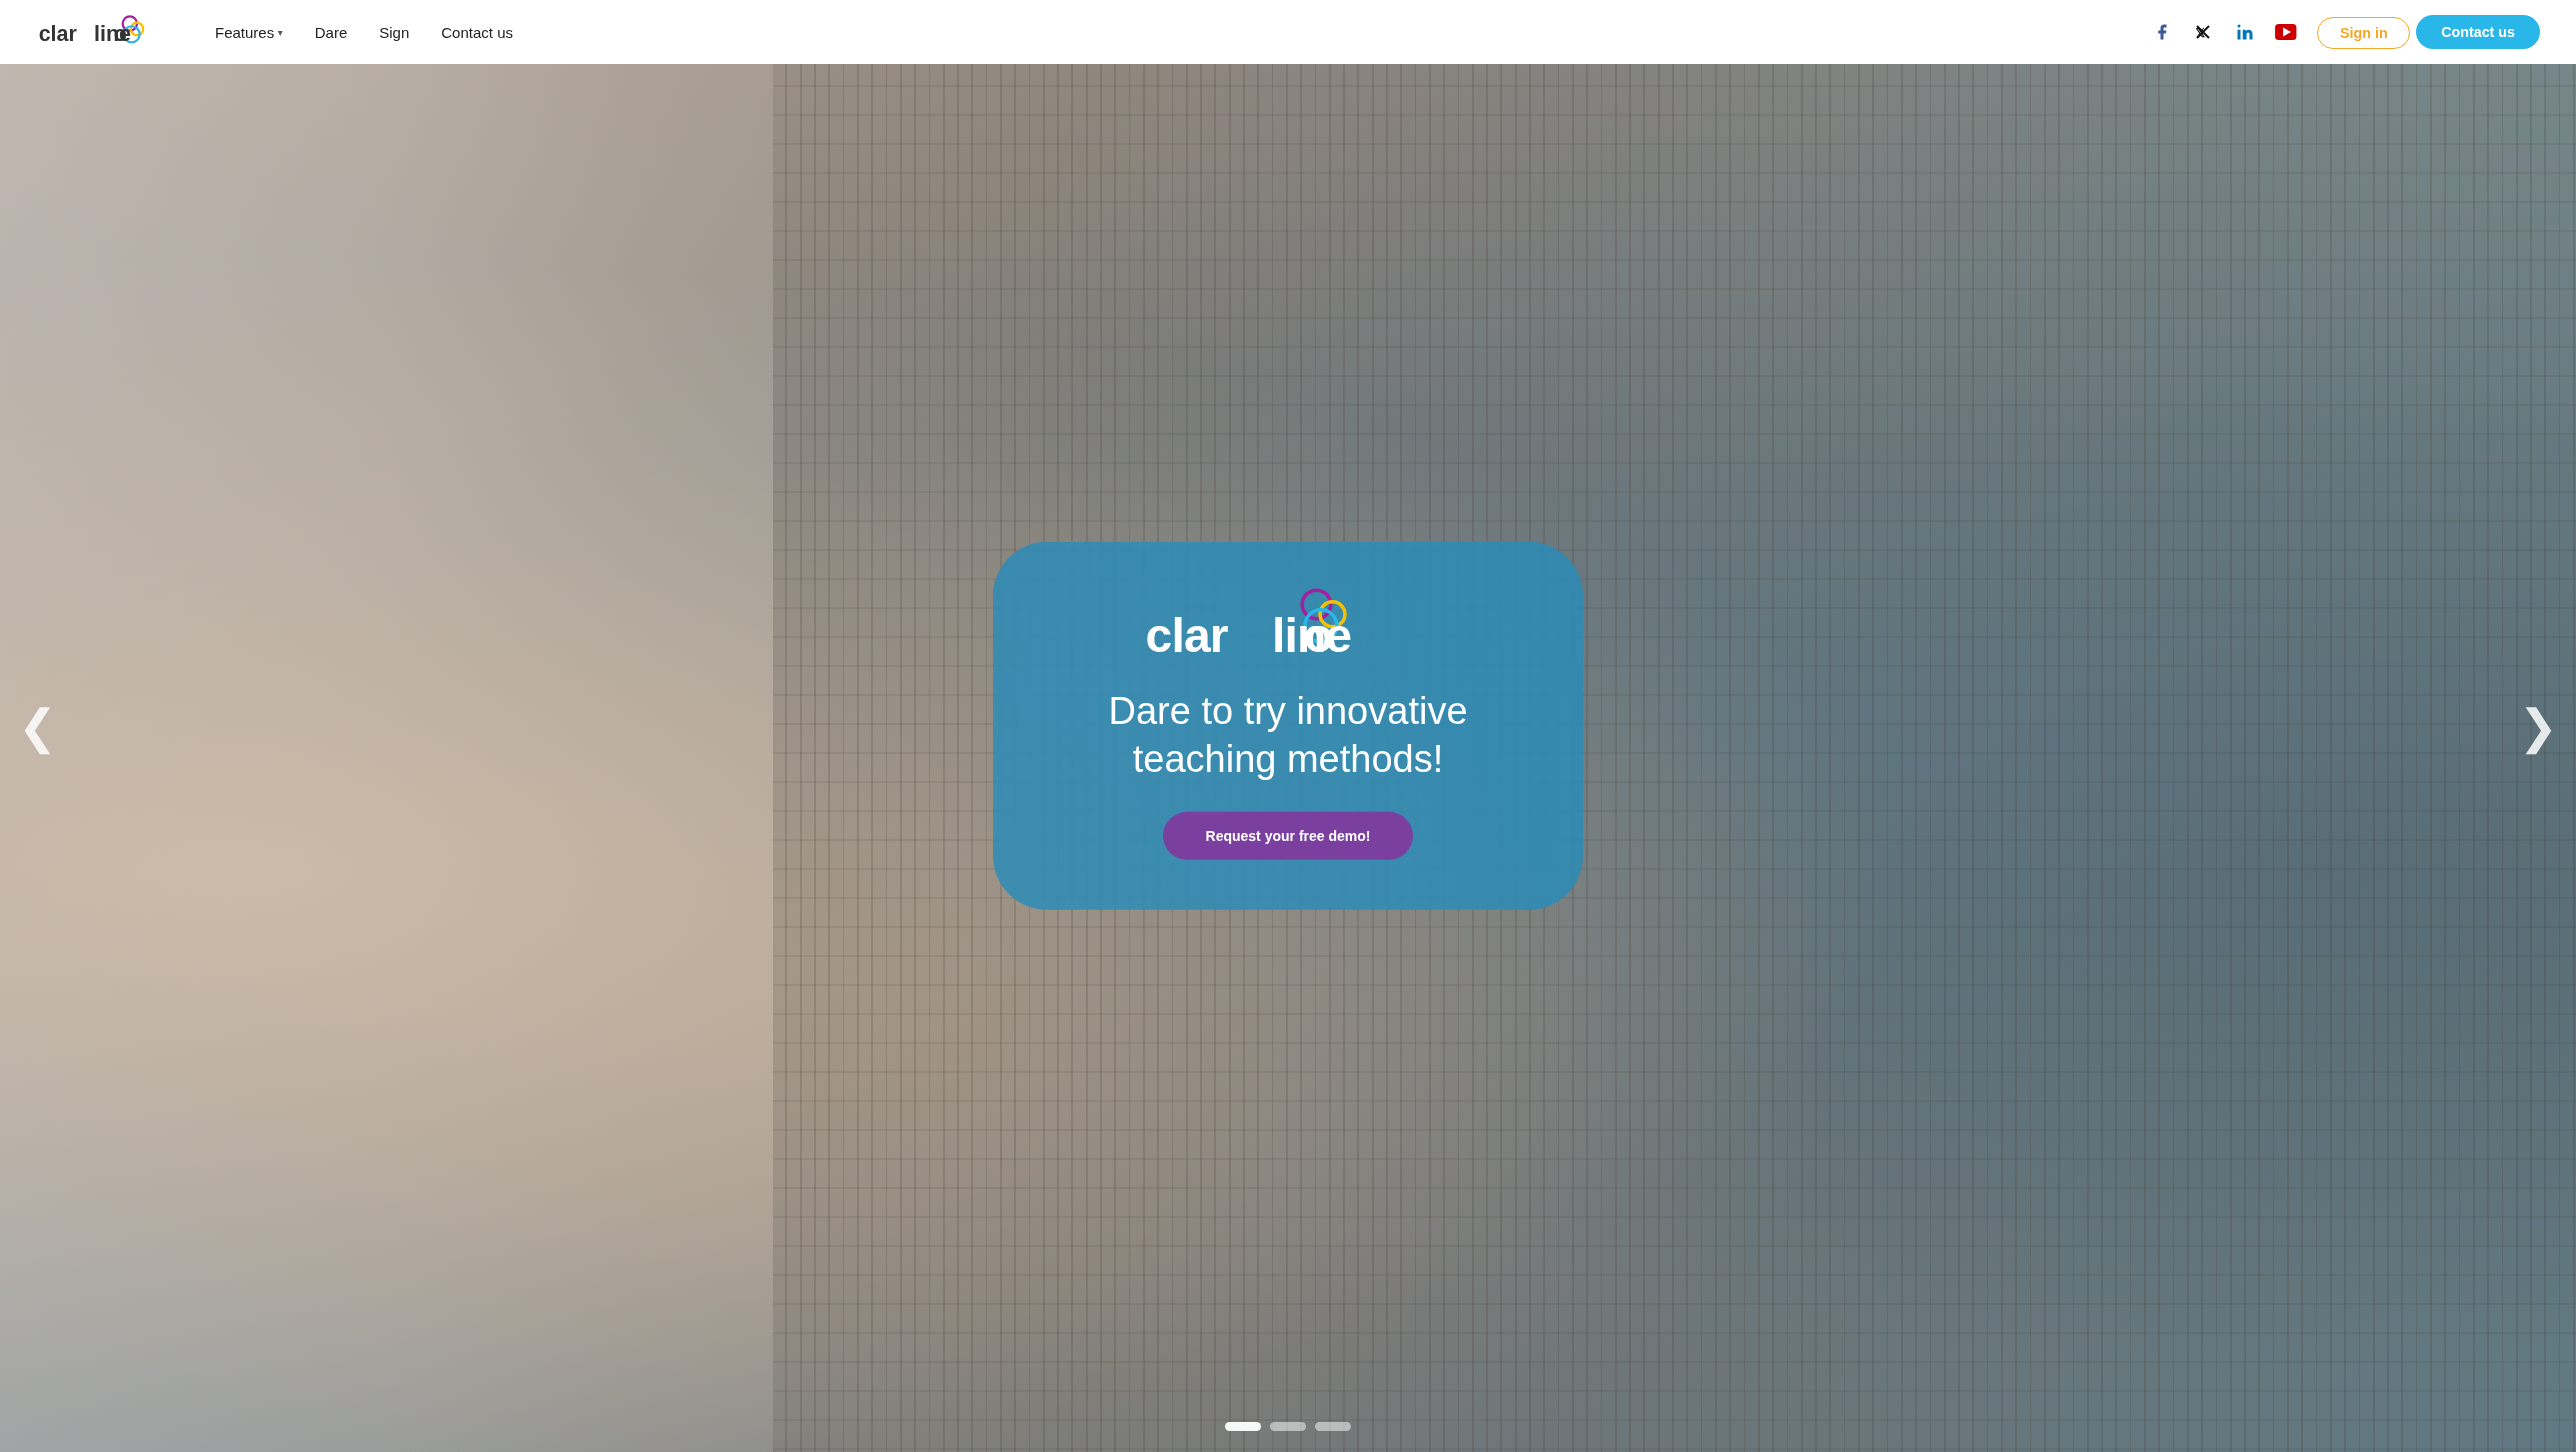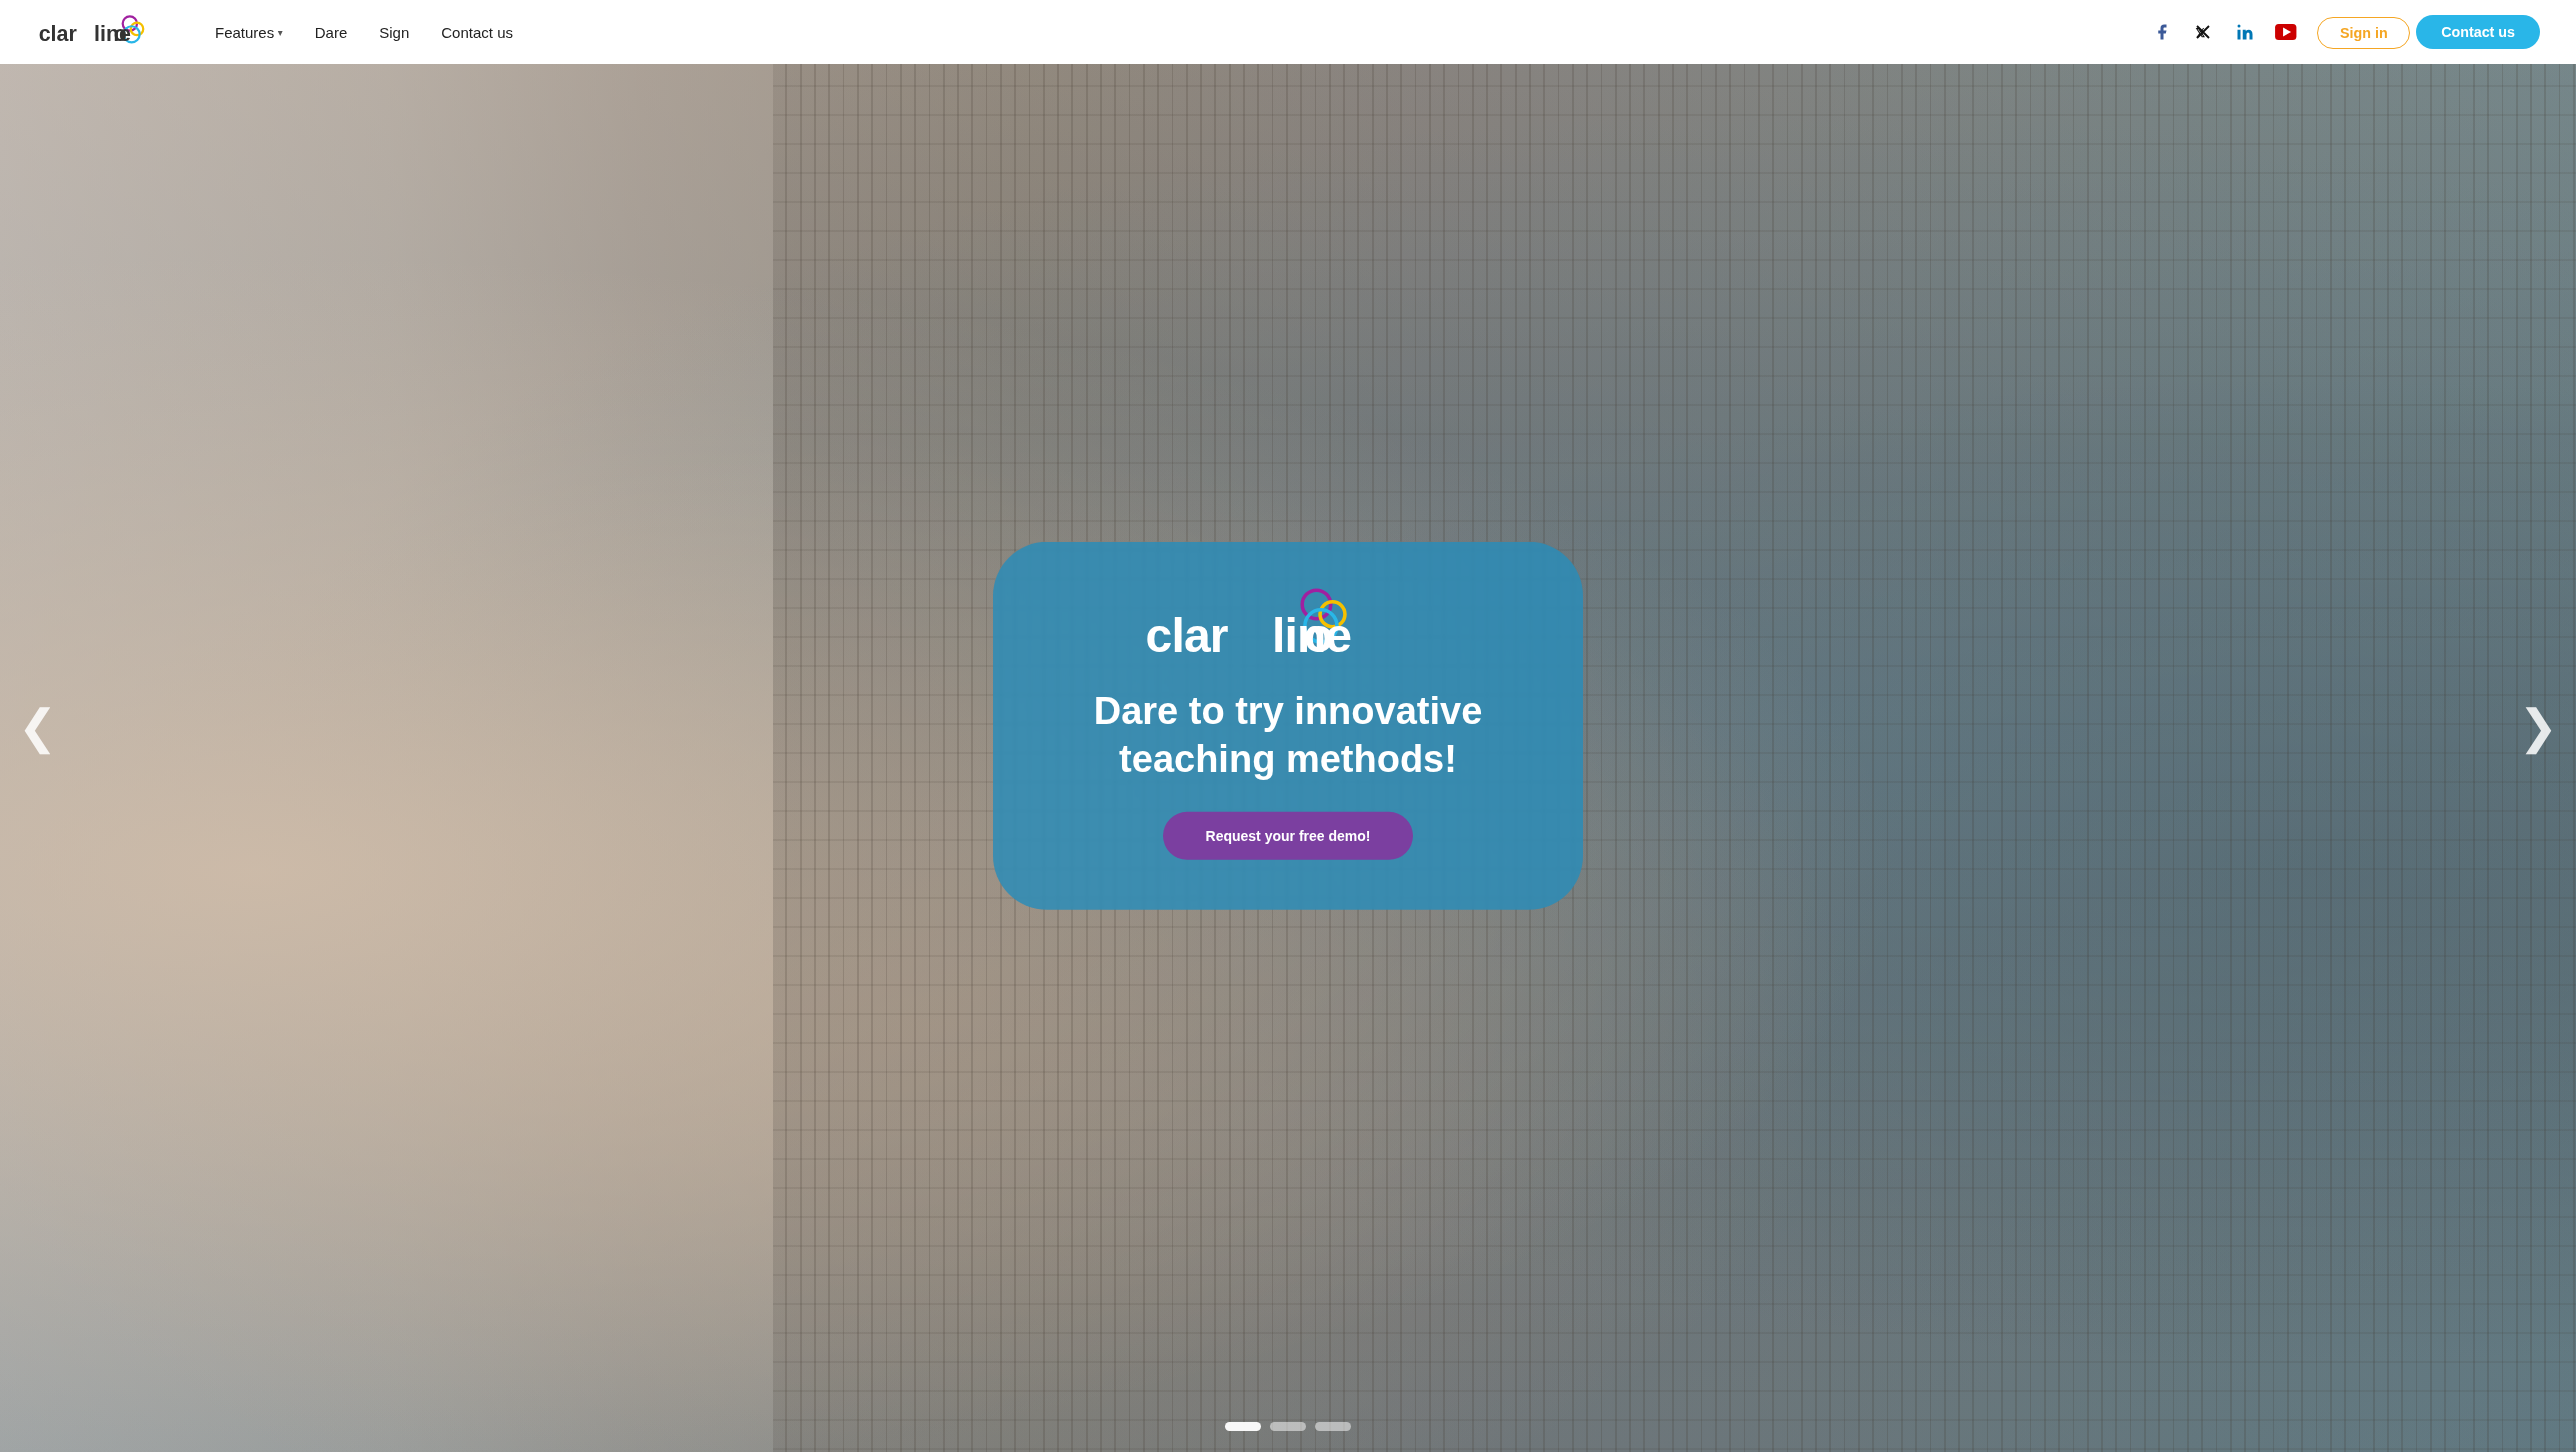--- a/index.html
+++ b/index.html
@@ -179,21 +179,21 @@
     }
     .hero-card-logo {
       display: flex;
       align-items: center;
       justify-content: center;
       margin-bottom: 14.3px;
     }
     .hero-tagline {
       color: #fff;
       font-size: 38px;
-      font-weight: 700;
+      font-weight: 400;
       line-height: 1.25;
       margin-bottom: 29px;
     }
     .hero-demo-btn {
       background: #7b3fa0;
       color: #fff;
       border: none;
       padding: 16px 43px;
       border-radius: 36px;
       font-size: 14px;

